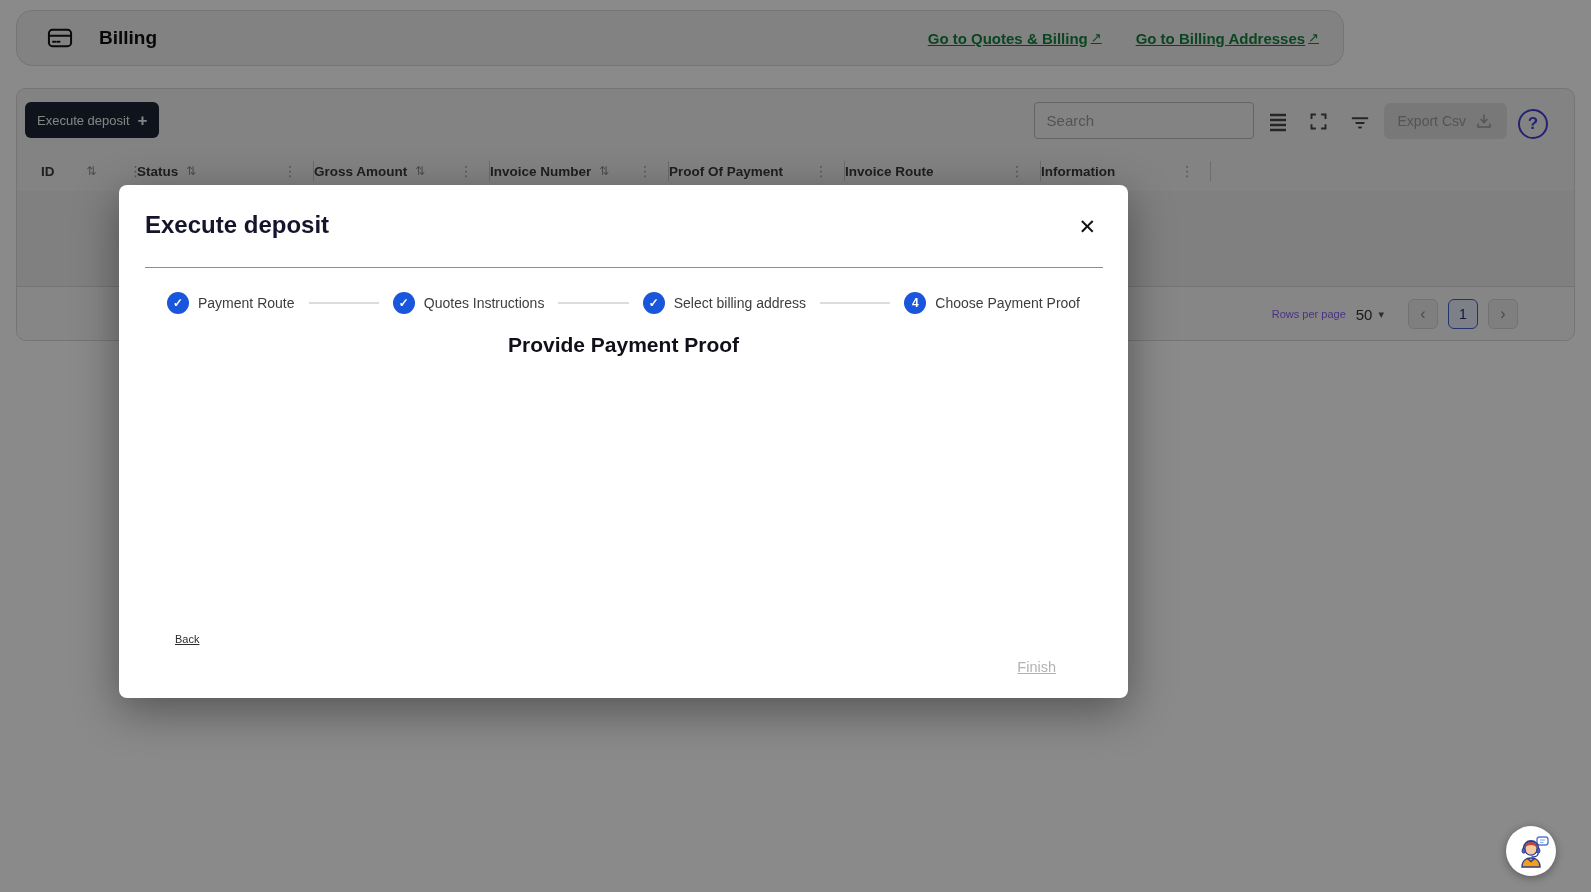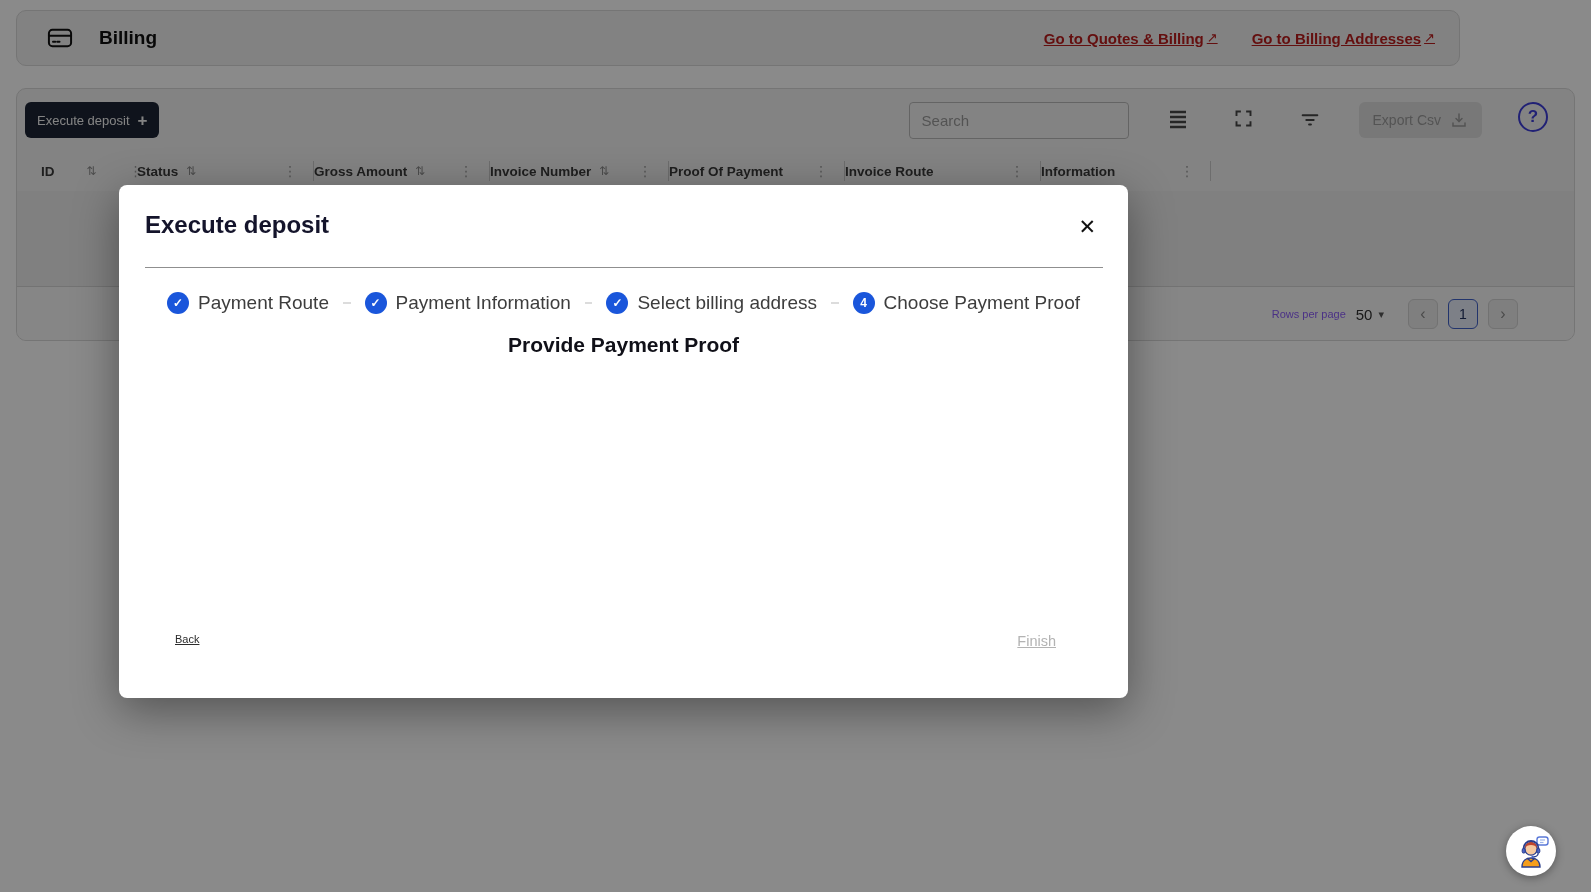--- a/index.html
+++ b/index.html
@@ -6,43 +6,43 @@
   html,body { width:1591px; height:892px; }
   body {
     font-family:"Liberation Sans", sans-serif;
     background:#ffffff;
     position:relative;
     overflow:hidden;
   }
 
   
   .top-card {
-    position:absolute; left:16px; top:10px; width:1444px; height:56px;
-    background:#f0f0f0; border:1px solid #d8d8d8; border-radius:10px;
+    position:absolute; left:16px; top:10px; width:1328px; height:56px;
+    background:#f0f0f0; border:1px solid #d8d8d8; border-radius:16px;
     display:flex; align-items:center; padding:0 24px 0 28px;
   }
   .top-card .card-icon { width:30px; height:30px; display:flex; align-items:center; justify-content:center; }
   .top-title { font-size:19px; font-weight:700; color:#0f0f0f; margin-left:24px; }
   .top-links { margin-left:auto; display:flex; gap:34px; align-items:center; }
-  .top-link { font-size:15px; font-weight:700; color:#b91c1c; text-decoration:underline; cursor:pointer; display:flex; align-items:center; gap:3px; }
+  .top-link { font-size:15px; font-weight:700; color:#15803d; text-decoration:underline; cursor:pointer; display:flex; align-items:center; gap:3px; }
   .ext-arrow { font-size:13px; font-weight:400; text-decoration:none; display:inline-block; transform:translateY(-1px); }
 
   
   .main-card {
     position:absolute; left:16px; top:88px; width:1559px; height:253px;
     background:#f3f3f3; border:1px solid #d8d8d8; border-radius:10px;
     overflow:hidden;
   }
   .grid-toolbar { height:62px; display:flex; align-items:center; padding:0 26px 0 8px; }
   .btn-execute {
     height:36px; background:#1c2434; color:#f2f2f2; border:none; border-radius:6px;
     font-family:inherit; font-size:13px; padding:0 12px; display:flex; align-items:center; gap:8px; cursor:pointer;
   }
   .btn-execute .plus { font-size:17px; font-weight:700; line-height:1; }
-  .toolbar-right { margin-left:auto; display:flex; align-items:flex-start; gap:32px; }
+  .toolbar-right { margin-left:auto; display:flex; align-items:flex-end; gap:7px; }
   .search-box {
     width:220px; height:37px; border:1px solid #b9b9b9; border-radius:4px; background:transparent;
     font-family:inherit; font-size:15px; color:#333; padding:0 12px; outline:none;
   }
   .search-box::placeholder { color:#9a9a9a; }
   .icon-btn { width:34px; height:34px; border:none; background:transparent; display:flex; align-items:center; justify-content:center; cursor:pointer; }
   .btn-export {
     height:36px; background:#dedede; border:none; border-radius:6px; color:#9b9b9b;
     font-family:inherit; font-size:14px; padding:0 14px; display:flex; align-items:center; gap:9px; cursor:default;
   }
@@ -86,36 +86,36 @@
   .modal-title { position:absolute; left:26px; top:26px; font-size:24px; font-weight:700; color:#14142b; }
   .modal-close { position:absolute; right:32px; top:30px; font-size:21px; color:#111; background:none; border:none; cursor:pointer; font-family:inherit; }
   .modal-divider { position:absolute; left:26px; right:25px; top:82px; height:1px; background:#8f8f8f; }
 
   .stepper { position:absolute; left:48px; right:48px; top:104px; height:28px; display:flex; align-items:center; }
   .step { display:flex; align-items:center; gap:9px; }
   .step-circle {
     width:22px; height:22px; border-radius:50%; background:#1a56db; color:#fff;
     display:flex; align-items:center; justify-content:center; font-size:12px; font-weight:700;
   }
-  .step-label { font-size:19px; color:#3d3d3d; white-space:nowrap; }
+  .step-label { font-size:14px; color:#3d3d3d; white-space:nowrap; }
   .step-line { flex:1; height:2px; background:#dcdcdc; margin:0 14px; }
 
   .provide-heading { position:absolute; top:148px; left:0; width:100%; text-align:center; font-size:21px; font-weight:700; color:#101018; }
 
   .dropzone {
     position:absolute; left:41px; top:177px; width:927px; height:242px;
     border:2px dashed #1976d2; border-radius:6px;
   }
   .cloud-wrap { position:absolute; top:42px; left:0; width:100%; display:flex; justify-content:center; }
   .dz-title { position:absolute; top:108px; left:0; width:100%; text-align:center; font-size:19px; font-weight:700; color:#16161e; }
   .dz-or { position:absolute; top:139px; left:0; width:100%; text-align:center; font-size:13px; color:#5a5a5a; }
   .dz-choose { position:absolute; top:180px; left:0; width:100%; text-align:center; font-size:14px; color:#4f46e5; cursor:pointer; }
 
   .modal-back { position:absolute; left:56px; top:448px; font-size:11px; color:#2b2b2b; text-decoration:underline; cursor:pointer; }
-  .modal-finish { position:absolute; right:72px; top:448px; font-size:14.5px; color:#b3b3b3; text-decoration:underline; cursor:default; }
+  .modal-finish { position:absolute; right:72px; top:474px; font-size:14.5px; color:#b3b3b3; text-decoration:underline; cursor:default; }
 
   
   .support-fab {
     position:absolute; left:1506px; top:826px; width:50px; height:50px; border-radius:50%;
     background:#ffffff; z-index:30; border:none; cursor:pointer;
     display:flex; align-items:center; justify-content:center;
     box-shadow:0 2px 8px rgba(0,0,0,0.35);
   }
 </style>
 </head>
@@ -249,21 +249,21 @@
   <div class="modal-divider"></div>
 
   <div class="stepper">
     <div class="step">
       <span class="step-circle">✓</span>
       <span class="step-label">Payment Route</span>
     </div>
     <div class="step-line"></div>
     <div class="step">
       <span class="step-circle">✓</span>
-      <span class="step-label">Payment Information</span>
+      <span class="step-label">Quotes Instructions</span>
     </div>
     <div class="step-line"></div>
     <div class="step">
       <span class="step-circle">✓</span>
       <span class="step-label">Select billing address</span>
     </div>
     <div class="step-line"></div>
     <div class="step">
       <span class="step-circle">4</span>
       <span class="step-label">Choose Payment Proof</span>

